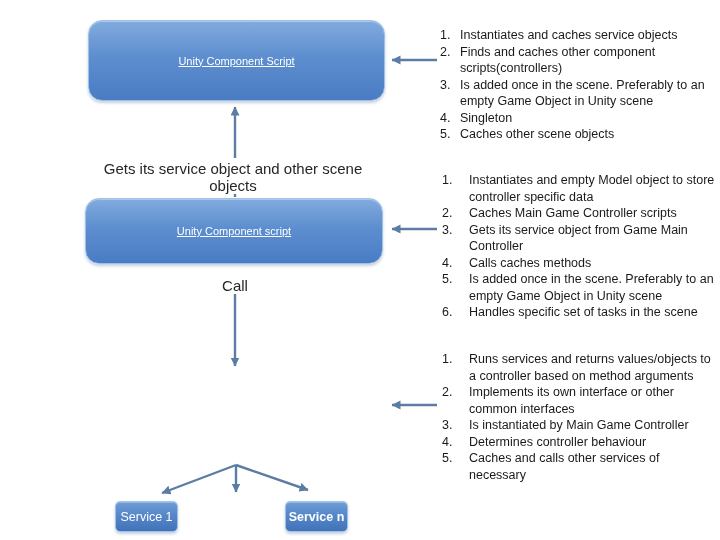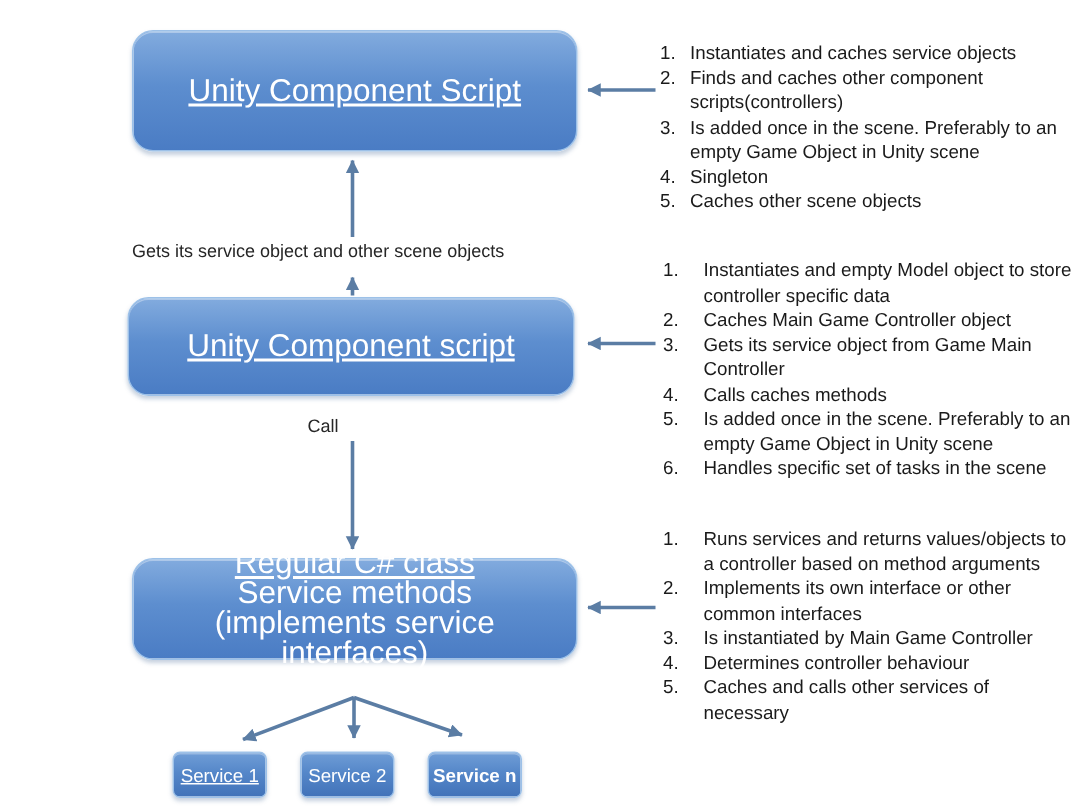--- a/index.html
+++ b/index.html
@@ -25,40 +25,41 @@
   svg.connectors path.line{stroke:var(--arrow);stroke-width:2.4;fill:none;}
   svg.connectors marker path{fill:var(--arrow);}
 
   .node{
     position:absolute;z-index:2;
     background:linear-gradient(180deg,var(--box-top) 0%,var(--box-mid) 45%,var(--box-bottom) 100%);
     border:1px solid var(--box-border);
     border-radius:14px;
     box-shadow:0 2px 3px rgba(90,120,160,0.35), inset 0 1px 0 rgba(255,255,255,0.35);
     color:var(--text-light);
-    display:flex;flex-direction:column;justify-content:center;align-items:center;
+    display:flex;justify-content:center;align-items:center;
     text-align:center;
     padding:4px 12px;
-    font-size:21px;line-height:20px;
+    font-size:11px;line-height:20px;
   }
   .node .heading{text-decoration:underline;}
   .service-node{
     position:absolute;z-index:2;
     background:linear-gradient(180deg,#6f9dd6 0%,#5587c9 45%,#4273b9 100%);
     border:1px solid var(--box-border);
     border-radius:5px;
     box-shadow:0 2px 3px rgba(90,120,160,0.35), inset 0 1px 0 rgba(255,255,255,0.3);
     color:var(--text-light);
     display:flex;justify-content:center;align-items:center;
     font-size:12.5px;
     width:63px;height:31px;
   }
   .edge-label{
     position:absolute;z-index:3;
-    font-size:12px;color:var(--text-dark);
+    text-align:center;
+    font-size:15px;color:var(--text-dark);
     background:var(--background);
   }
   .notes{
     position:absolute;z-index:2;
     font-size:12.5px;line-height:16.5px;color:#1a1a1a;
   }
   .notes .item{display:flex;}
   .notes .num{flex:0 0 20px;}
   .notes.wide-gap .num{flex:0 0 27px;}
   .notes .txt{flex:1 1 auto;}
@@ -86,32 +87,27 @@
   </svg>
 
   <div class="node" style="left:88px;top:20px;width:297px;height:81px;">
     <div class="heading">Unity Component Script</div>
   </div>
 
   <div class="node" style="left:85px;top:198px;width:298px;height:66px;">
     <div class="heading">Unity Component script</div>
   </div>
 
-  <div class="node" style="left:88px;top:372px;width:297px;height:68px;">
-    <div class="heading">Regular C# class</div>
-    <div class="body">Service methods (implements service interfaces)</div>
-  </div>
 
   <div class="edge-label" style="left:88px;top:160px;width:290px;">Gets its service object and other scene objects</div>
 
   <div class="edge-label" style="left:205px;top:277px;width:60px;">Call</div>
 
 
-  <div class="service-node" style="left:115px;top:501px;text-decoration:underline;">Service 1</div>
-  <div class="service-node" style="left:200px;top:501px;">Service 2</div>
+  <div class="service-node" style="left:115px;top:501px;">Service 1</div>
   <div class="service-node" style="left:285px;top:501px;font-weight:bold;">Service n</div>
 
   <div class="notes" style="left:440px;top:27px;width:274px;">
     <div class="item">
       <span class="num">1.</span>
       <span class="txt">Instantiates and caches service objects</span>
     </div>
     <div class="item">
       <span class="num">2.</span>
       <span class="txt">Finds and caches other component scripts(controllers)</span>
@@ -130,21 +126,21 @@
     </div>
   </div>
 
   <div class="notes wide-gap" style="left:442px;top:172px;width:274px;">
     <div class="item">
       <span class="num">1.</span>
       <span class="txt">Instantiates and empty Model object to store controller specific data</span>
     </div>
     <div class="item">
       <span class="num">2.</span>
-      <span class="txt">Caches Main Game Controller object</span>
+      <span class="txt">Caches Main Game Controller scripts</span>
     </div>
     <div class="item">
       <span class="num">3.</span>
       <span class="txt">Gets its service object from Game Main Controller</span>
     </div>
     <div class="item">
       <span class="num">4.</span>
       <span class="txt">Calls caches methods</span>
     </div>
     <div class="item">

